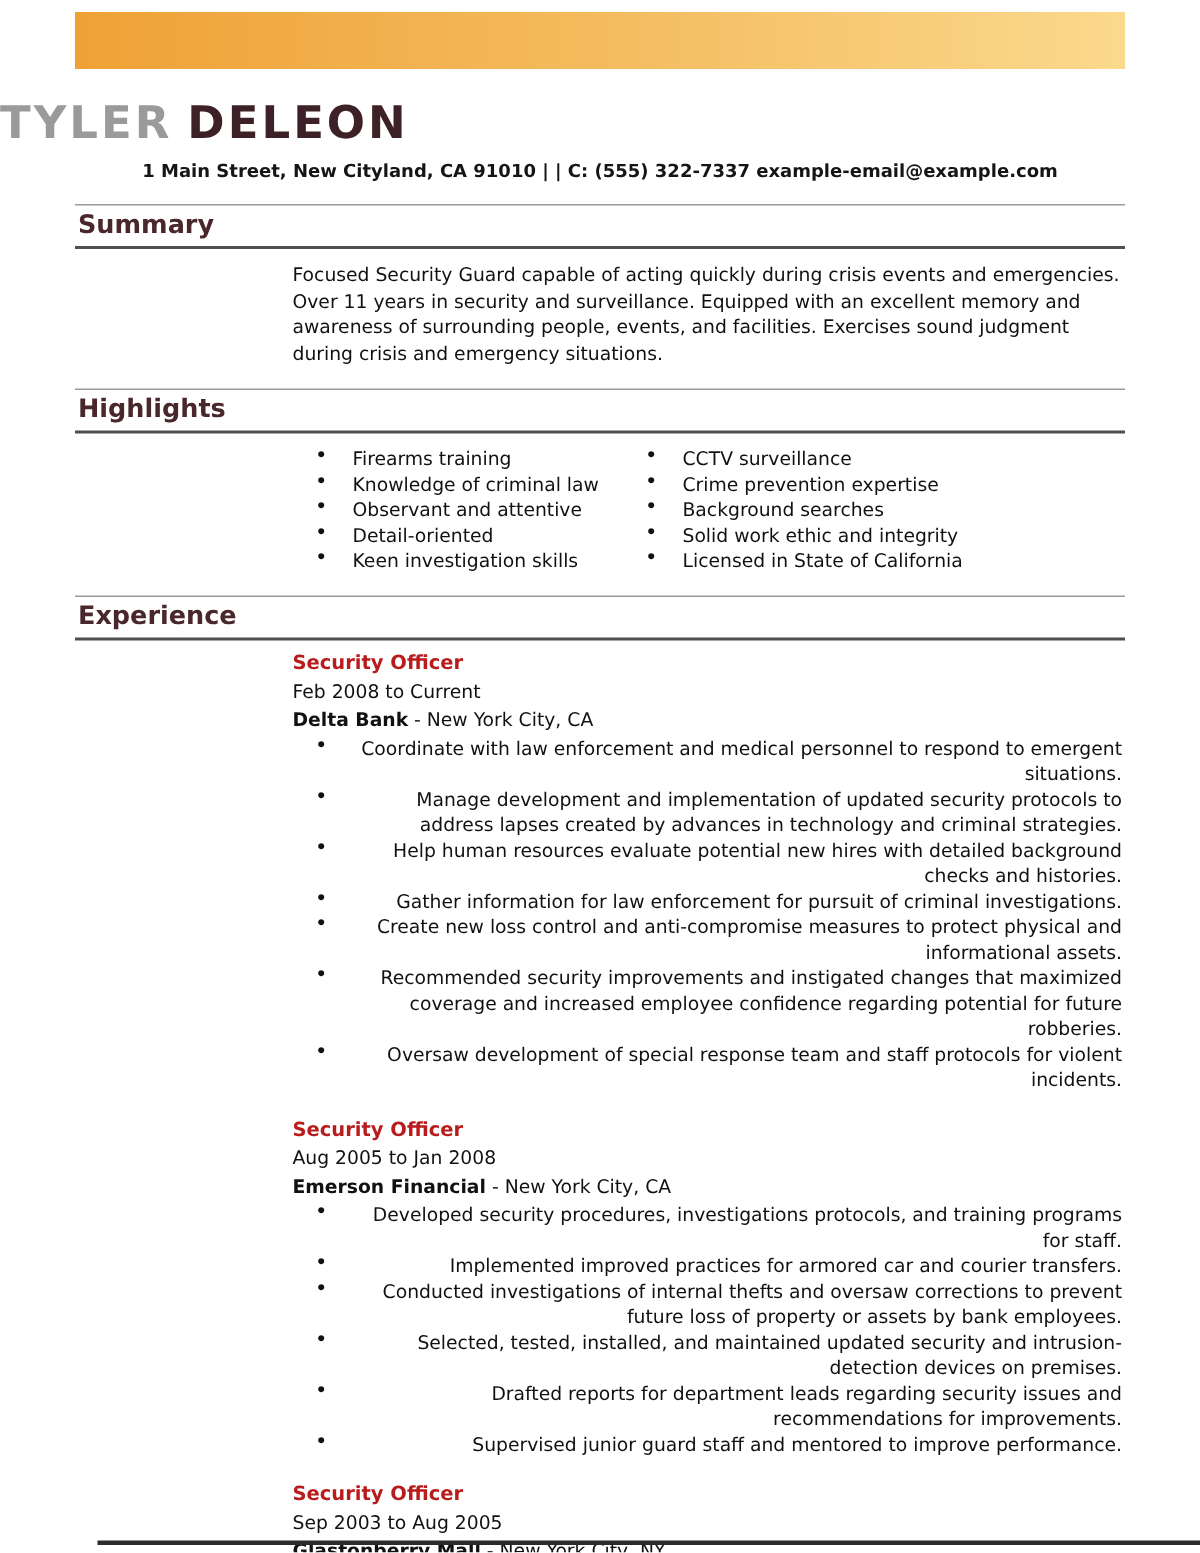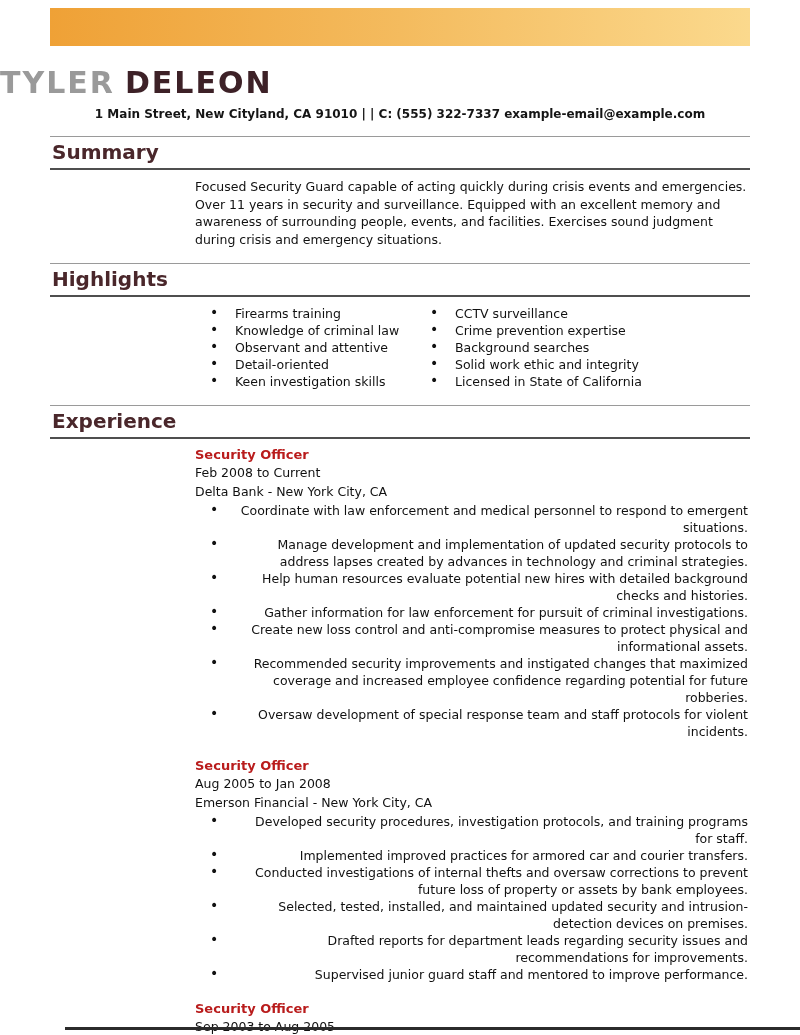--- a/index.html
+++ b/index.html
@@ -34,21 +34,21 @@
   .contact {
     margin-top: 7px;
     text-align: center;
     font-size: 12px;
     font-weight: 700;
     color: #151515;
   }
   .section-title {
     margin: 15px 50px 0 50px;
     padding: 3px 0 4px 2px;
-    font-size: 20px;
+    font-size: 17px;
     font-weight: 700;
     color: var(--heading, #4a272b);
     border-top: 1px solid #9a9a9a;
     border-bottom: 2px solid #4f4f4f;
   }
   .section-body { margin: 8px 52px 0 195px; }
   .summary-text {
     margin: 0;
     font-size: 12.5px;
     line-height: 17.5px;
@@ -71,21 +71,21 @@
     color: #111;
   }
   .highlights-cols { display: flex; margin: 8px 52px 0 195px; }
   .hl-col-left  { flex: 0 0 220px; }
   .hl-col-right { flex: 1; }
   .job { margin: 18px 52px 0 195px; }
   .job:first-of-type { margin-top: 8px; }
   .job-title { font-size: 13px; font-weight: 700; line-height: 16px; color: #b91c1c; }
   .job-dates { margin-top: 2px; text-align: left; font-size: 12.5px; line-height: 16px; }
   .job-company-line { margin-top: 3px; font-size: 12.5px; line-height: 16px; }
-  .job-company-line .company { font-weight: 400; }
+  .job-company-line .company { font-weight: 700; }
   .job .bullets { margin-top: 2px; text-align: right; }
   .page-bottom-rule {
     position: absolute;
     left: 65px;
     right: 0;
     bottom: 5px;
     height: 3px;
     background: #2b2b2b;
   }
 </style>
@@ -149,21 +149,21 @@
       </ul>
     </div>
 
     <div class="job">
       <div class="job-title">Security Officer</div>
       <div class="job-dates">Aug 2005 to Jan 2008</div>
       <div class="job-company-line">
         <span class="company">Emerson Financial</span><span> - New York City, CA</span>
       </div>
       <ul class="bullets">
-        <li>Developed security procedures, investigation protocols, and training programs for staff.</li>
+        <li>Developed security procedures, investigations protocols, and training programs for staff.</li>
         <li>Implemented improved practices for armored car and courier transfers.</li>
         <li>Conducted investigations of internal thefts and oversaw corrections to prevent future loss of property or assets by bank employees.</li>
         <li>Selected, tested, installed, and maintained updated security and intrusion-detection devices on premises.</li>
         <li>Drafted reports for department leads regarding security issues and recommendations for improvements.</li>
         <li>Supervised junior guard staff and mentored to improve performance.</li>
       </ul>
     </div>
 
     <div class="job">
       <div class="job-title">Security Officer</div>

